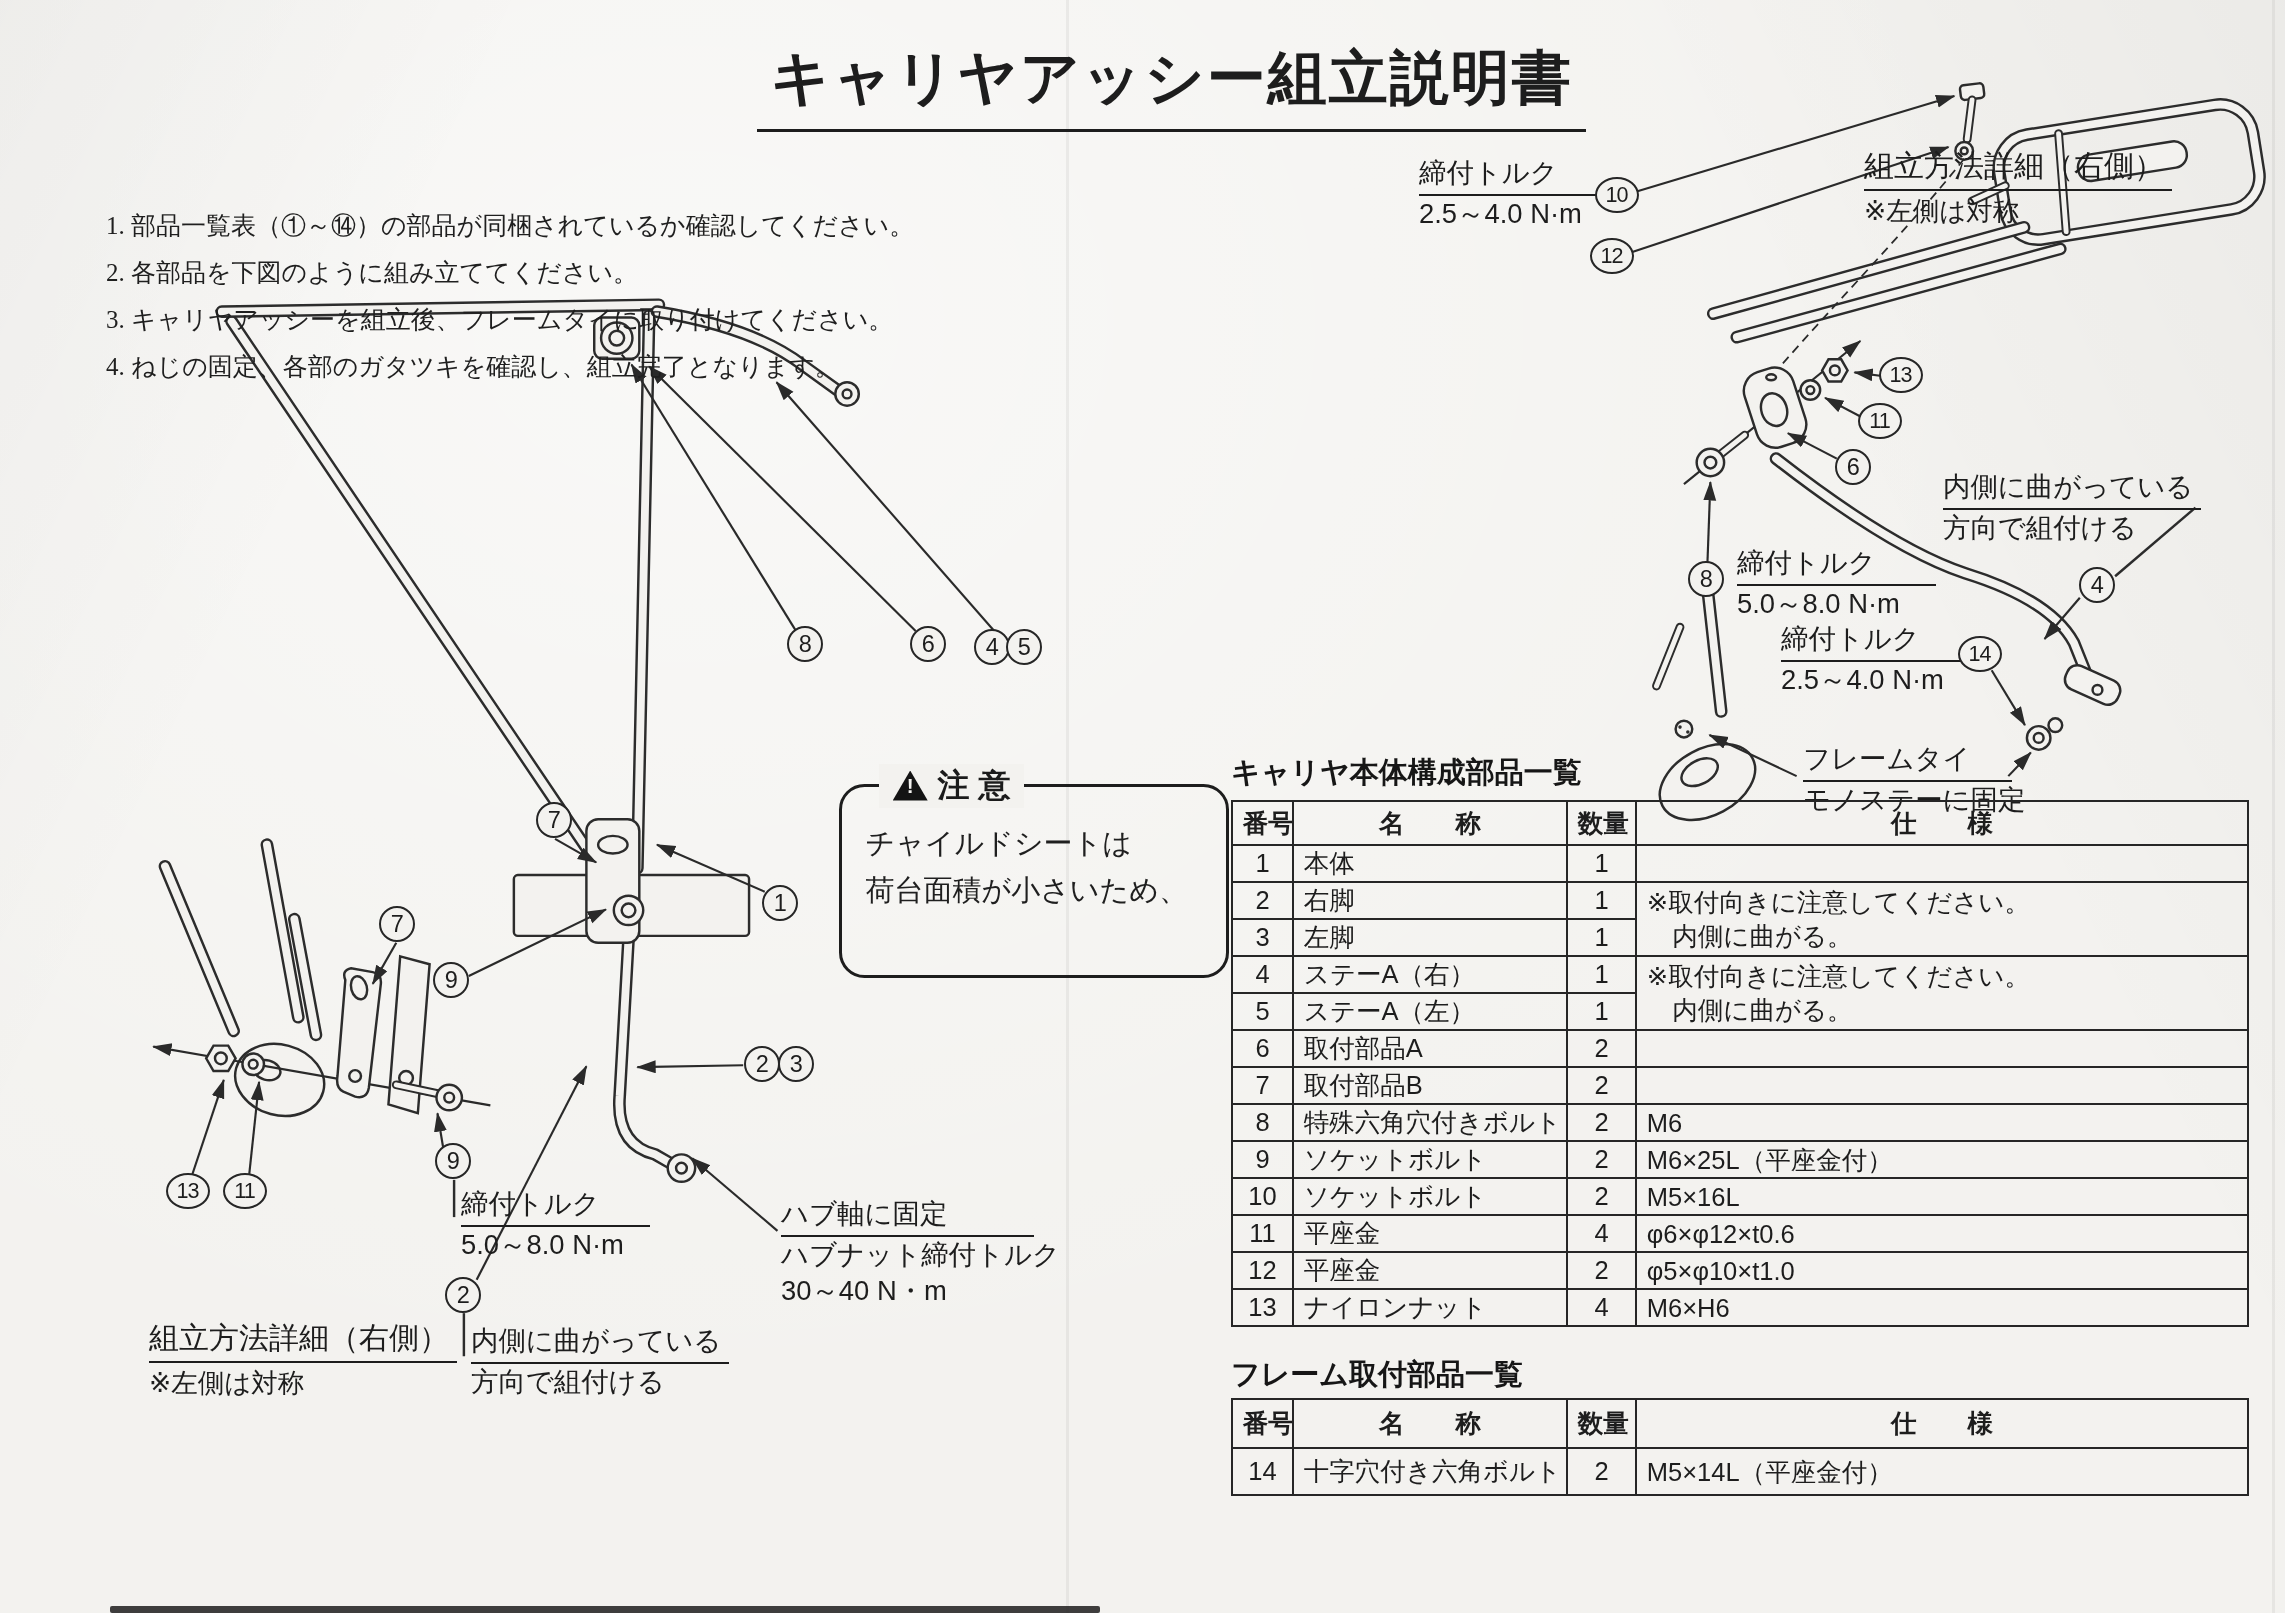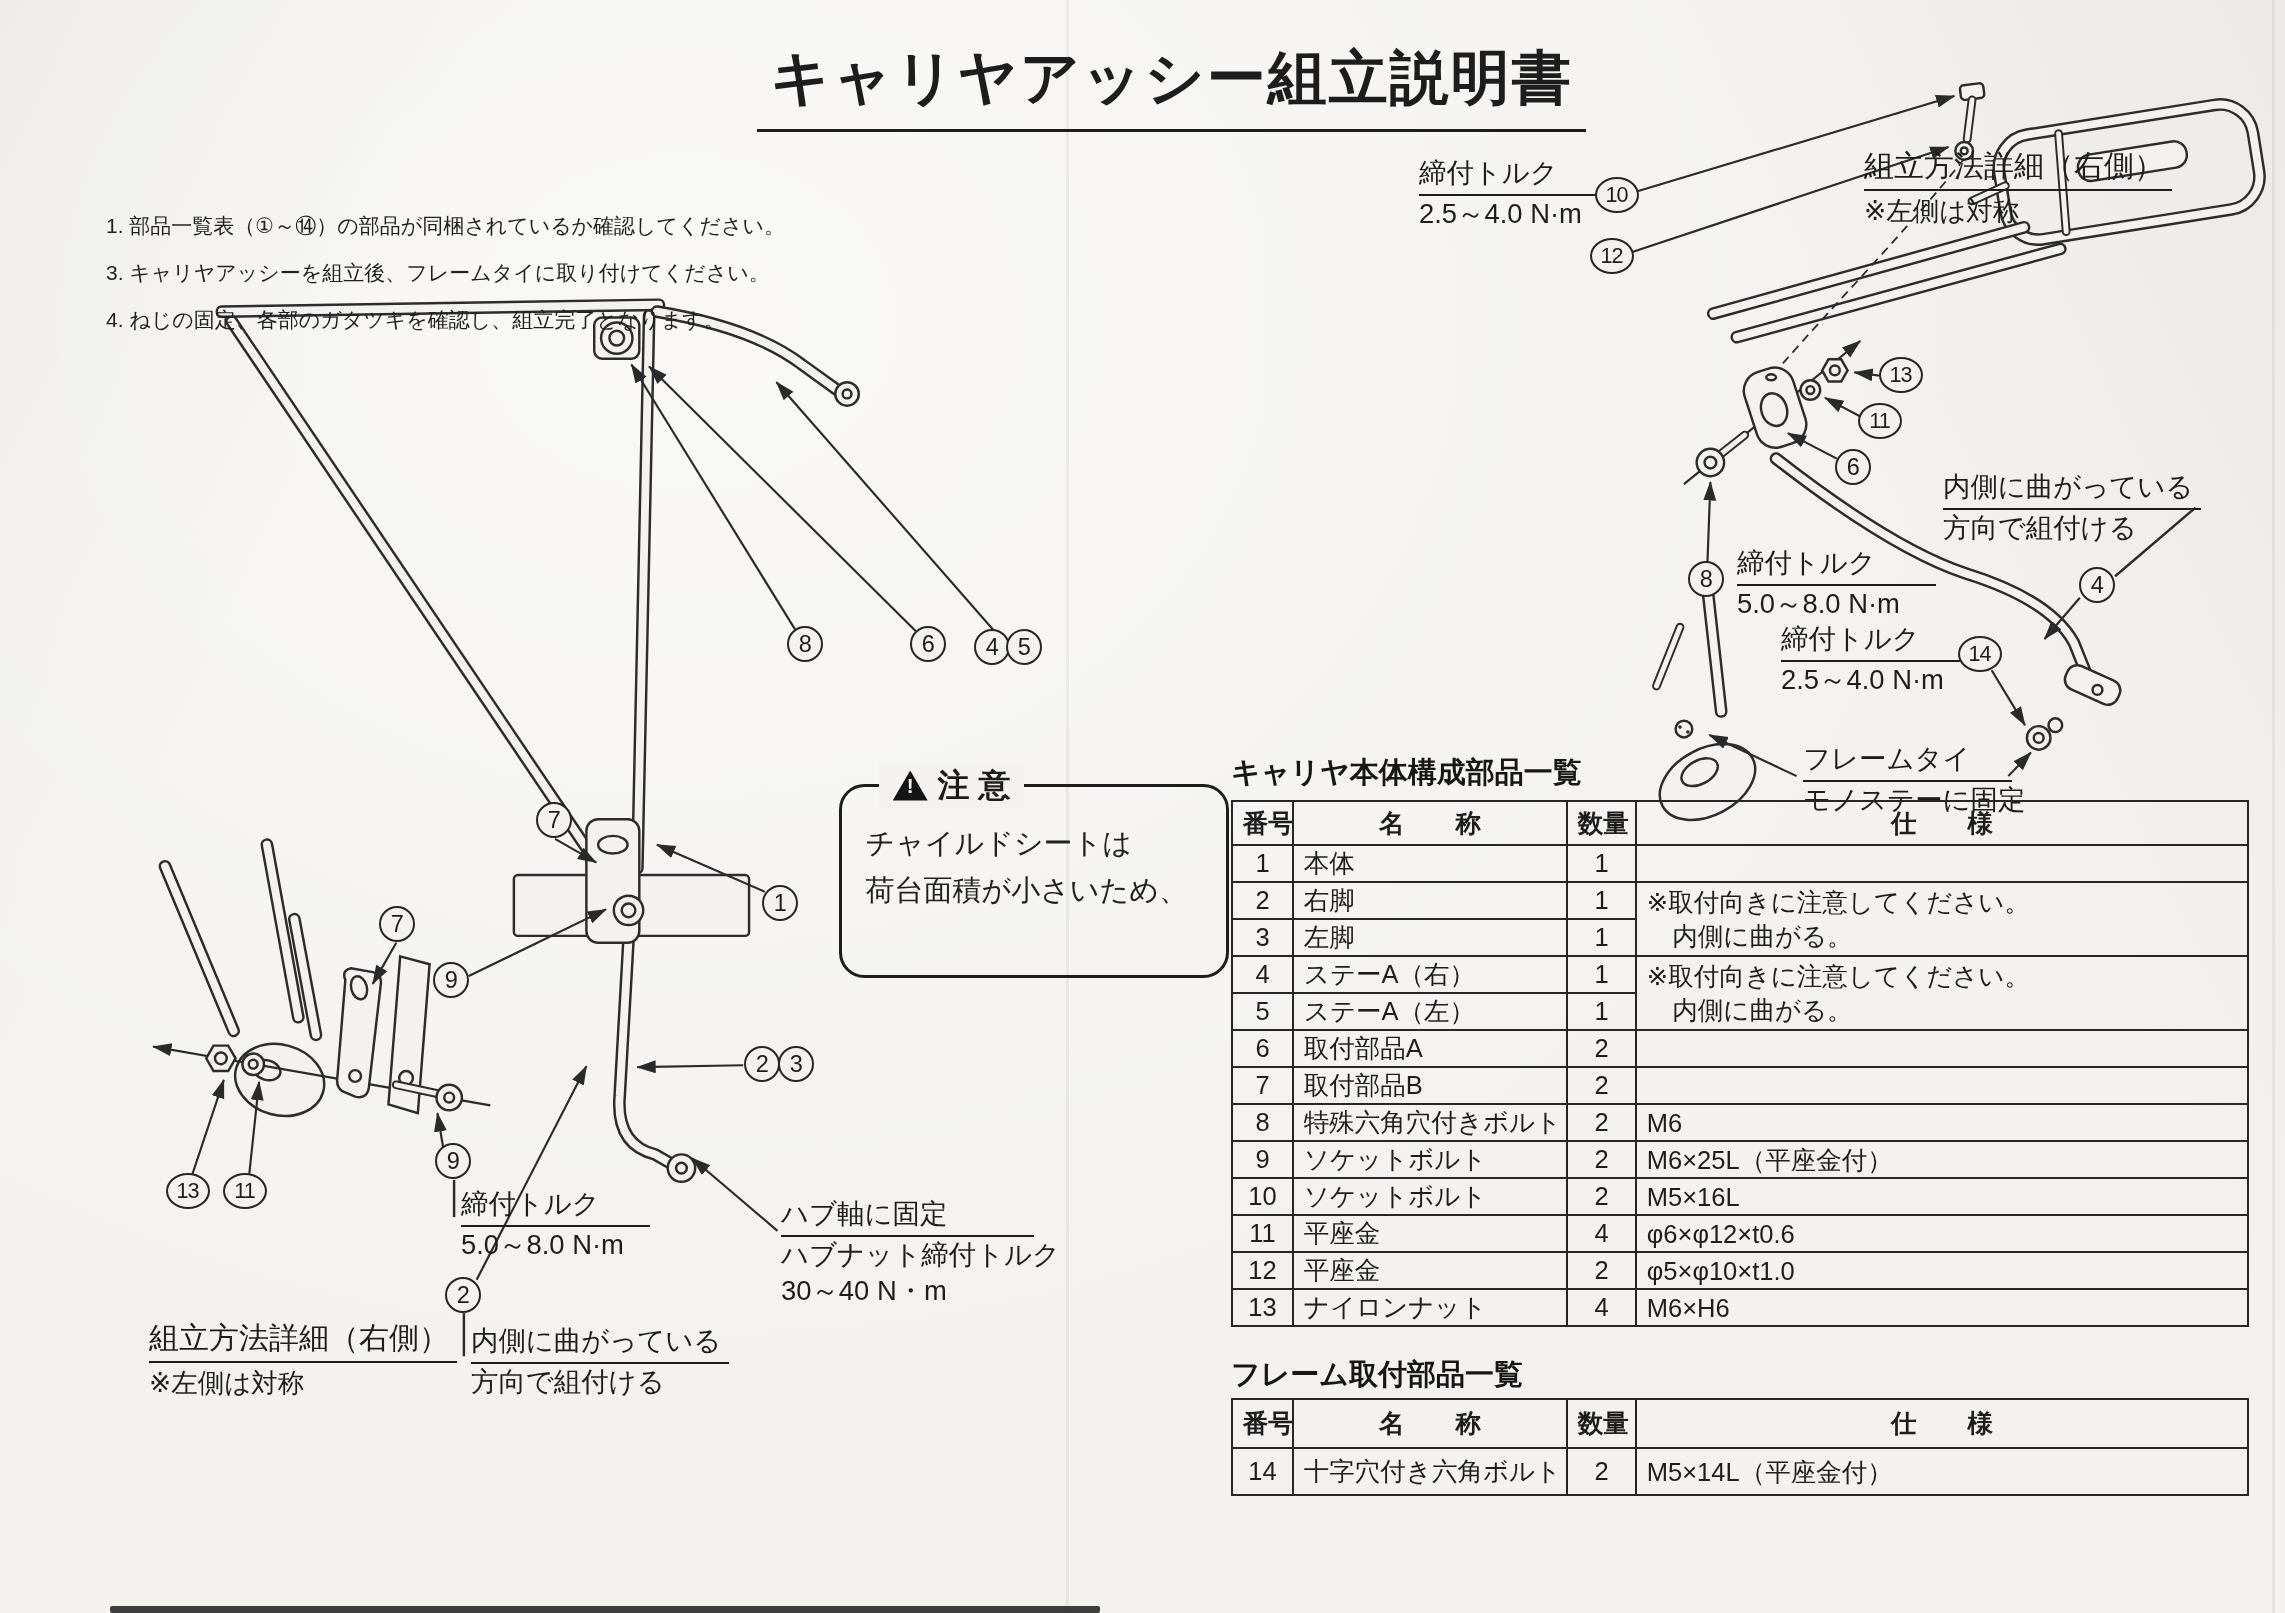--- a/index.html
+++ b/index.html
@@ -12,21 +12,21 @@
       #f3f2ef;
     font-family:"Liberation Sans","DejaVu Sans",sans-serif;color:#222;
   }
   .crease-v{position:absolute;top:0;bottom:0;width:2.9px;background:rgba(0,0,0,0.05);}
   .edge-strip{position:absolute;left:110px;bottom:0;width:990px;height:6.9px;background:#1d1d1d;opacity:.85;border-radius:2px;}
   .title{
     position:absolute;left:757px;top:39px;width:829px;text-align:center;
     font-size:59px;font-weight:bold;letter-spacing:2px;color:#1d1d1d;
     border-bottom:3.9px solid #1d1d1d;padding-bottom:9.8px;white-space:nowrap;
   }
-  .steps{position:absolute;left:106px;top:202px;font-size:21px;line-height:47px;color:#1f1f1f;white-space:nowrap;}
+  .steps{position:absolute;left:106px;top:202px;font-size:25px;line-height:47px;color:#1f1f1f;white-space:nowrap;font-family:Liberation Serif, serif;}
   .caution{position:absolute;left:839px;top:784px;width:384px;height:188px;border:3.4px solid #1d1d1d;border-radius:25.5px;text-decoration:underline;}
   .caution-title{
     position:absolute;left:37px;top:-23.5px;background:#f3f2ef;padding:0 13.7px;
     font-size:32px;font-weight:bold;color:#1b1b1b;display:flex;align-items:center;gap:9.8px;white-space:nowrap;
   }
   .warn-tri{position:relative;width:35px;height:30px;background:#141414;clip-path:polygon(50% 0,100% 100%,0 100%);}
   .warn-tri::after{content:"!";position:absolute;left:0;right:0;top:3.9px;text-align:center;color:#f3f2ef;font-size:20.6px;font-weight:bold;}
   .caution-body{position:absolute;left:23.5px;top:33px;font-size:29px;line-height:47px;color:#1f1f1f;white-space:nowrap;}
   .lbl{position:absolute;font-size:27.4px;line-height:36px;color:#1d1d1d;white-space:nowrap;}
   .lbl .u{display:inline-block;border-bottom:2.5px solid #1d1d1d;padding:0 7.8px 2.9px 0;}
@@ -201,20 +201,21 @@
     <path class="ldr" d="M2049,792 L2072,768"></path>
     <path class="ldr" d="M1833,792 L1744,750"></path>
     <path class="ln" d="M463,1204 L463,1242"></path>
     <path class="ln" d="M473,1340 L473,1384"></path>
   </svg>
 
   <div class="title">キャリヤアッシー組立説明書</div>
 
   <div class="steps">
     <div>1. 部品一覧表（①～⑭）の部品が同梱されているか確認してください。</div>
+    <div>2. 各部品を下図のように組み立ててください。</div>
     <div>3. キャリヤアッシーを組立後、フレームタイに取り付けてください。</div>
     <div>4. ねじの固定、各部のガタツキを確認し、組立完了となります。</div>
   </div>
 
   <div class="caution">
     <div class="caution-title">
       <span class="warn-tri"></span>
       <span>注 意</span>
     </div>
     <div class="caution-body">

